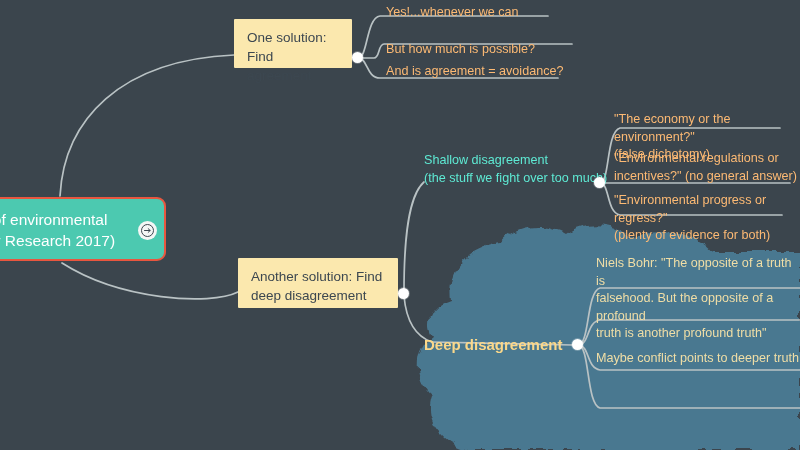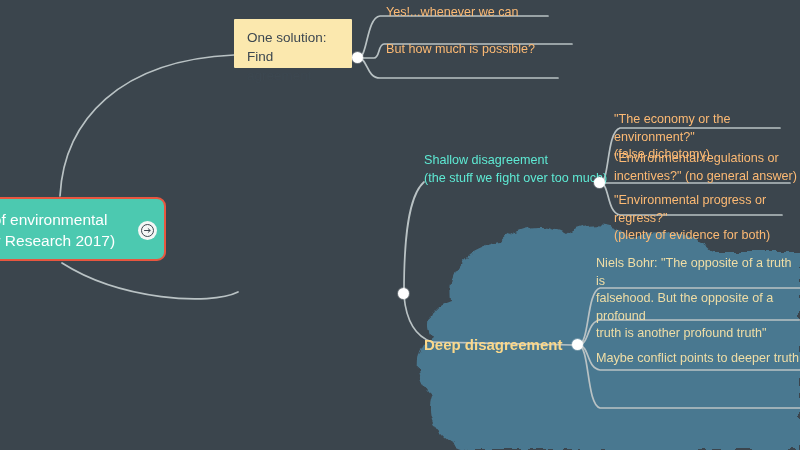--- a/index.html
+++ b/index.html
@@ -188,32 +188,35 @@
       </svg>
     </div>
   </div>
 
   <div class="solution-box" id="box-one-solution">One solution:
 Find agreement</div>
   <div class="junction" style="left:352px; top:52px;"></div>
 
   <div class="leaf" style="left:386px; top:4px;">Yes!...whenever we can</div>
   <div class="leaf" style="left:386px; top:33px;margin-top:8px;">But how much is possible?</div>
+  <div class="leaf" style="left:386px; top:63px;">And is agreement = avoidance?</div>
 
   <div class="branch-label" style="left:424px; top:152px;">Shallow disagreement
 (the stuff we fight over too much)</div>
   <div class="junction" style="left:594px; top:177px;"></div>
 
   <div class="leaf" style="left:614px; top:111px;">"The economy or the environment?"
 (false dichotomy)</div>
   <div class="leaf" style="left:614px; top:150px;">"Environmental regulations or
 incentives?" (no general answer)</div>
   <div class="leaf" style="left:614px; top:192px;">"Environmental progress or regress?"
 (plenty of evidence for both)</div>
 
+  <div class="solution-box" id="box-another-solution">Another solution: Find
+deep disagreement</div>
   <div class="junction" style="left:398px; top:288px;"></div>
 
   <div class="cloud-title" style="left:424px; top:335px;">Deep disagreement</div>
   <div class="junction" style="left:572px; top:339px;"></div>
 
   <div class="leaf in-cloud" style="left:596px; top:255px;">Niels Bohr: "The opposite of a truth is
 falsehood. But the opposite of a profound
 truth is another profound truth"</div>
   <div class="leaf in-cloud" style="left:596px; top:320px;margin-top:30px;">Maybe conflict points to deeper truth</div>
 

